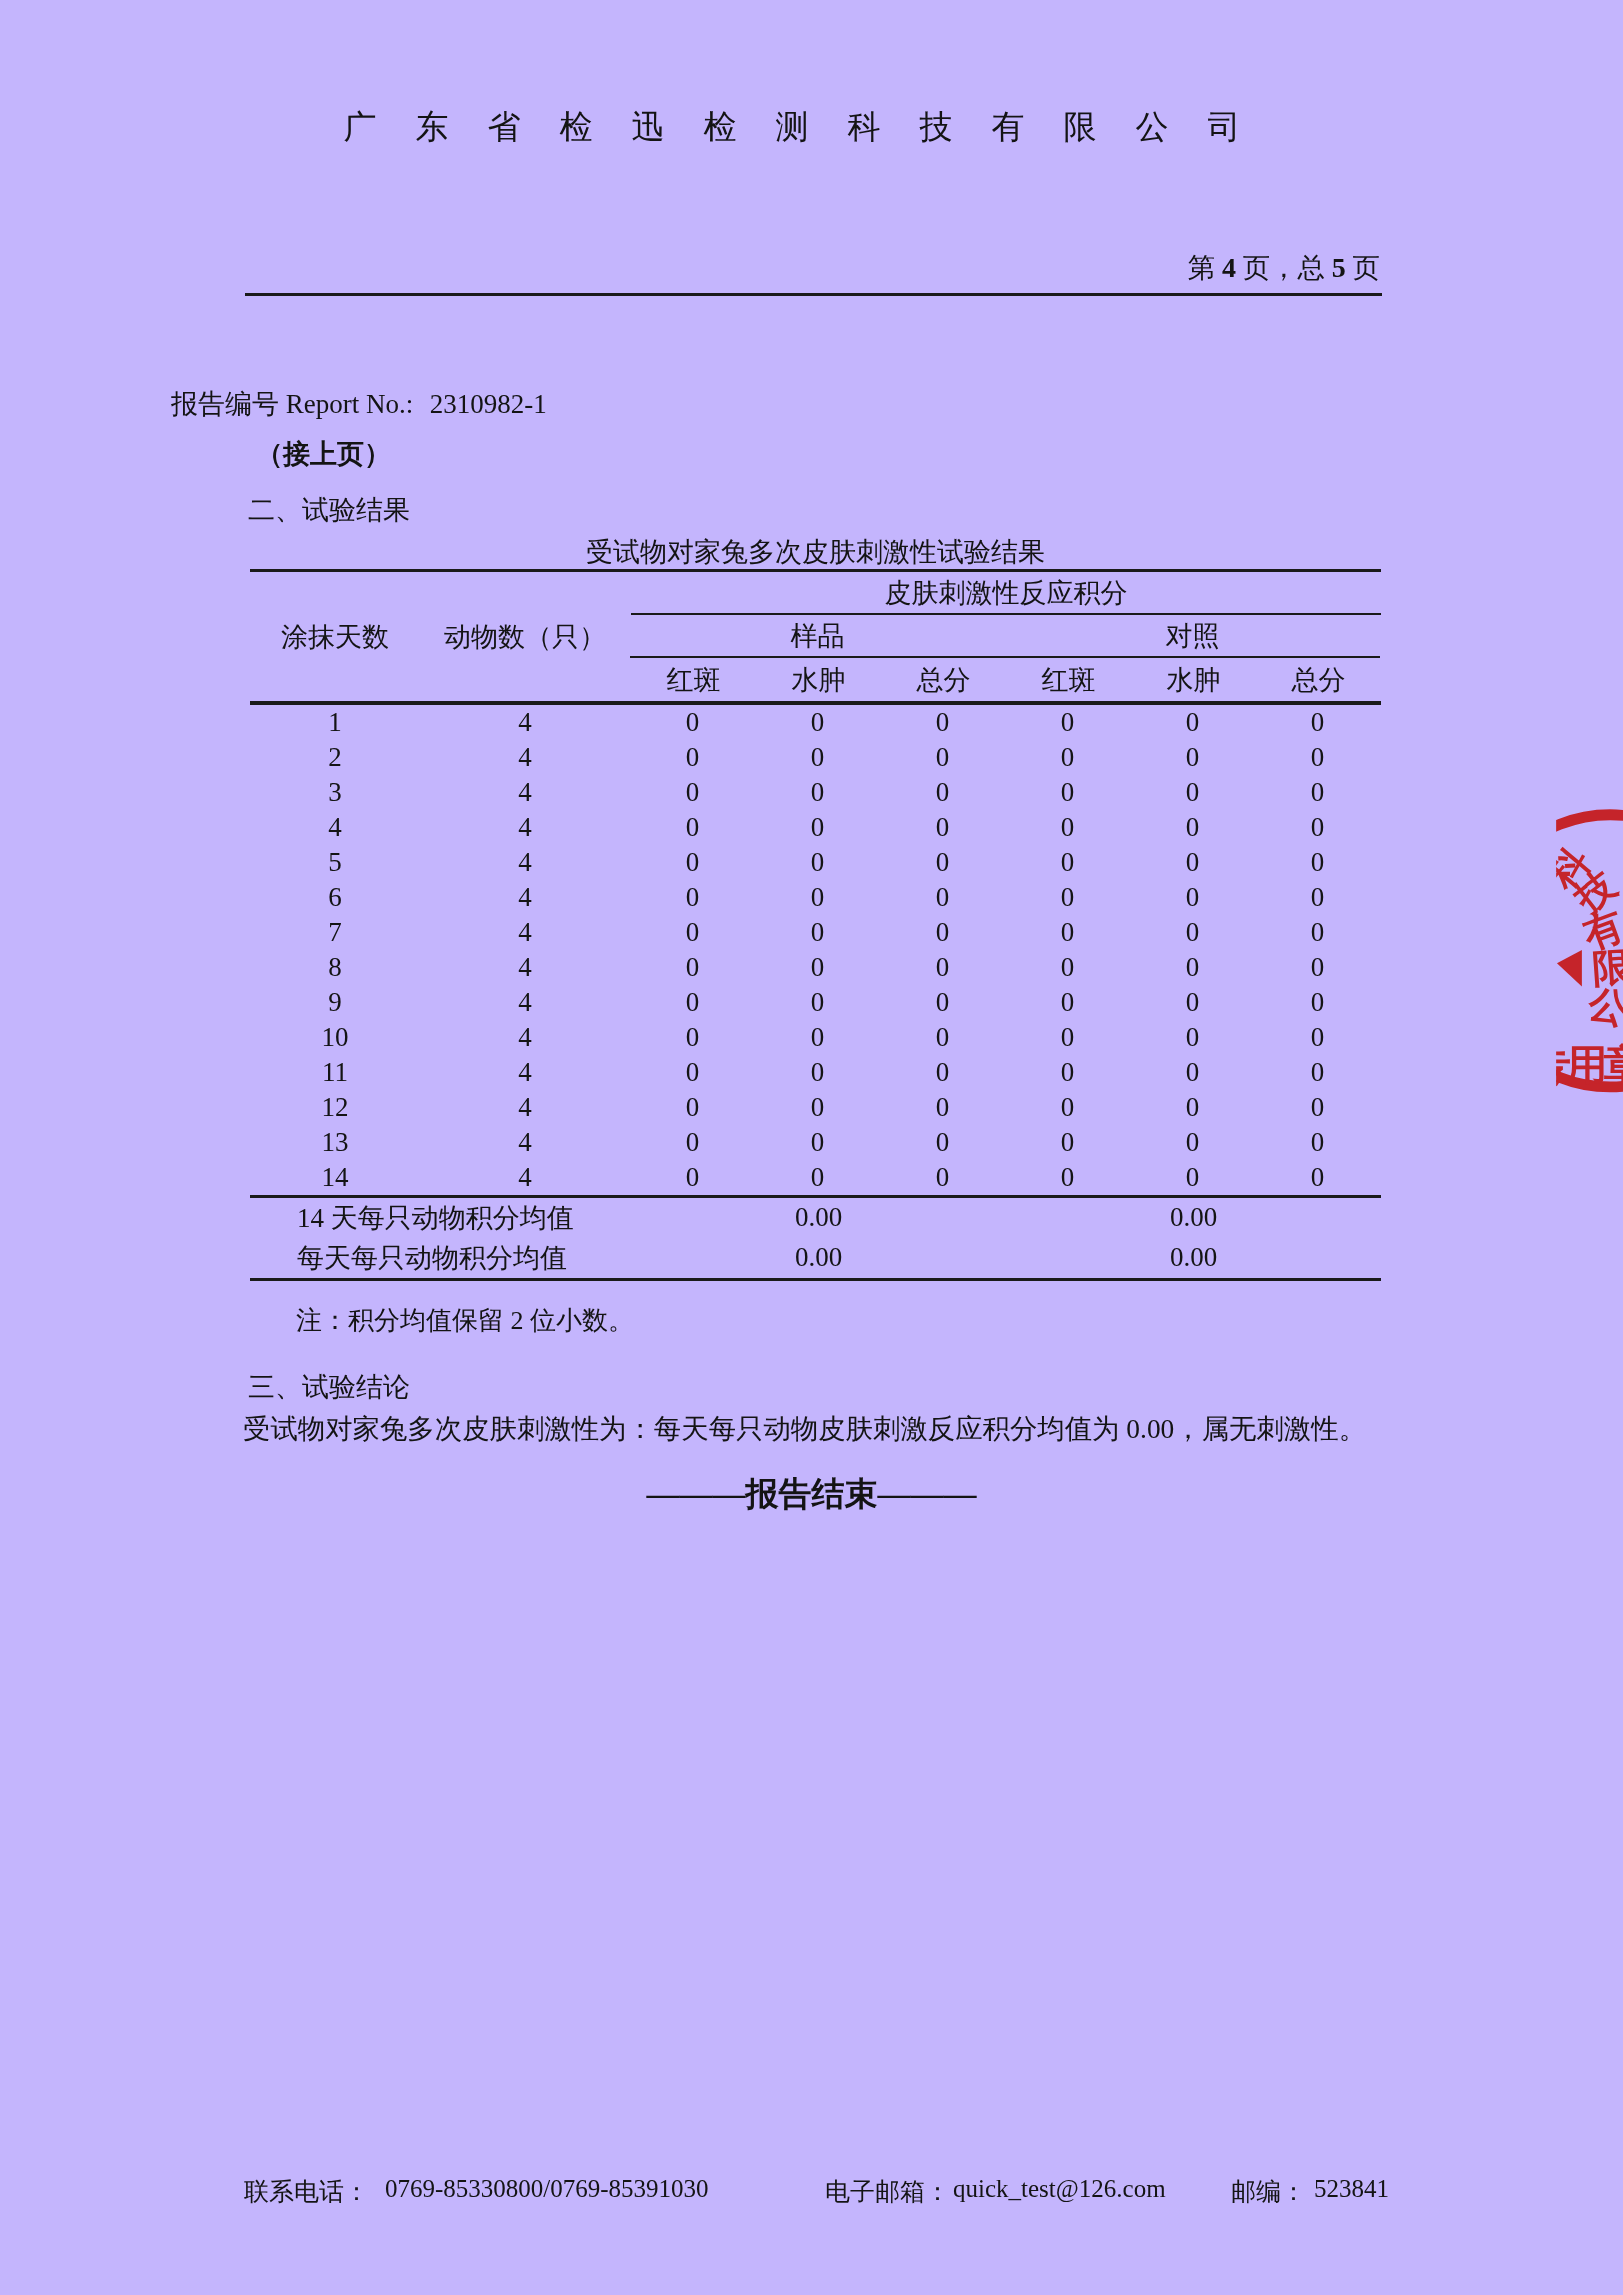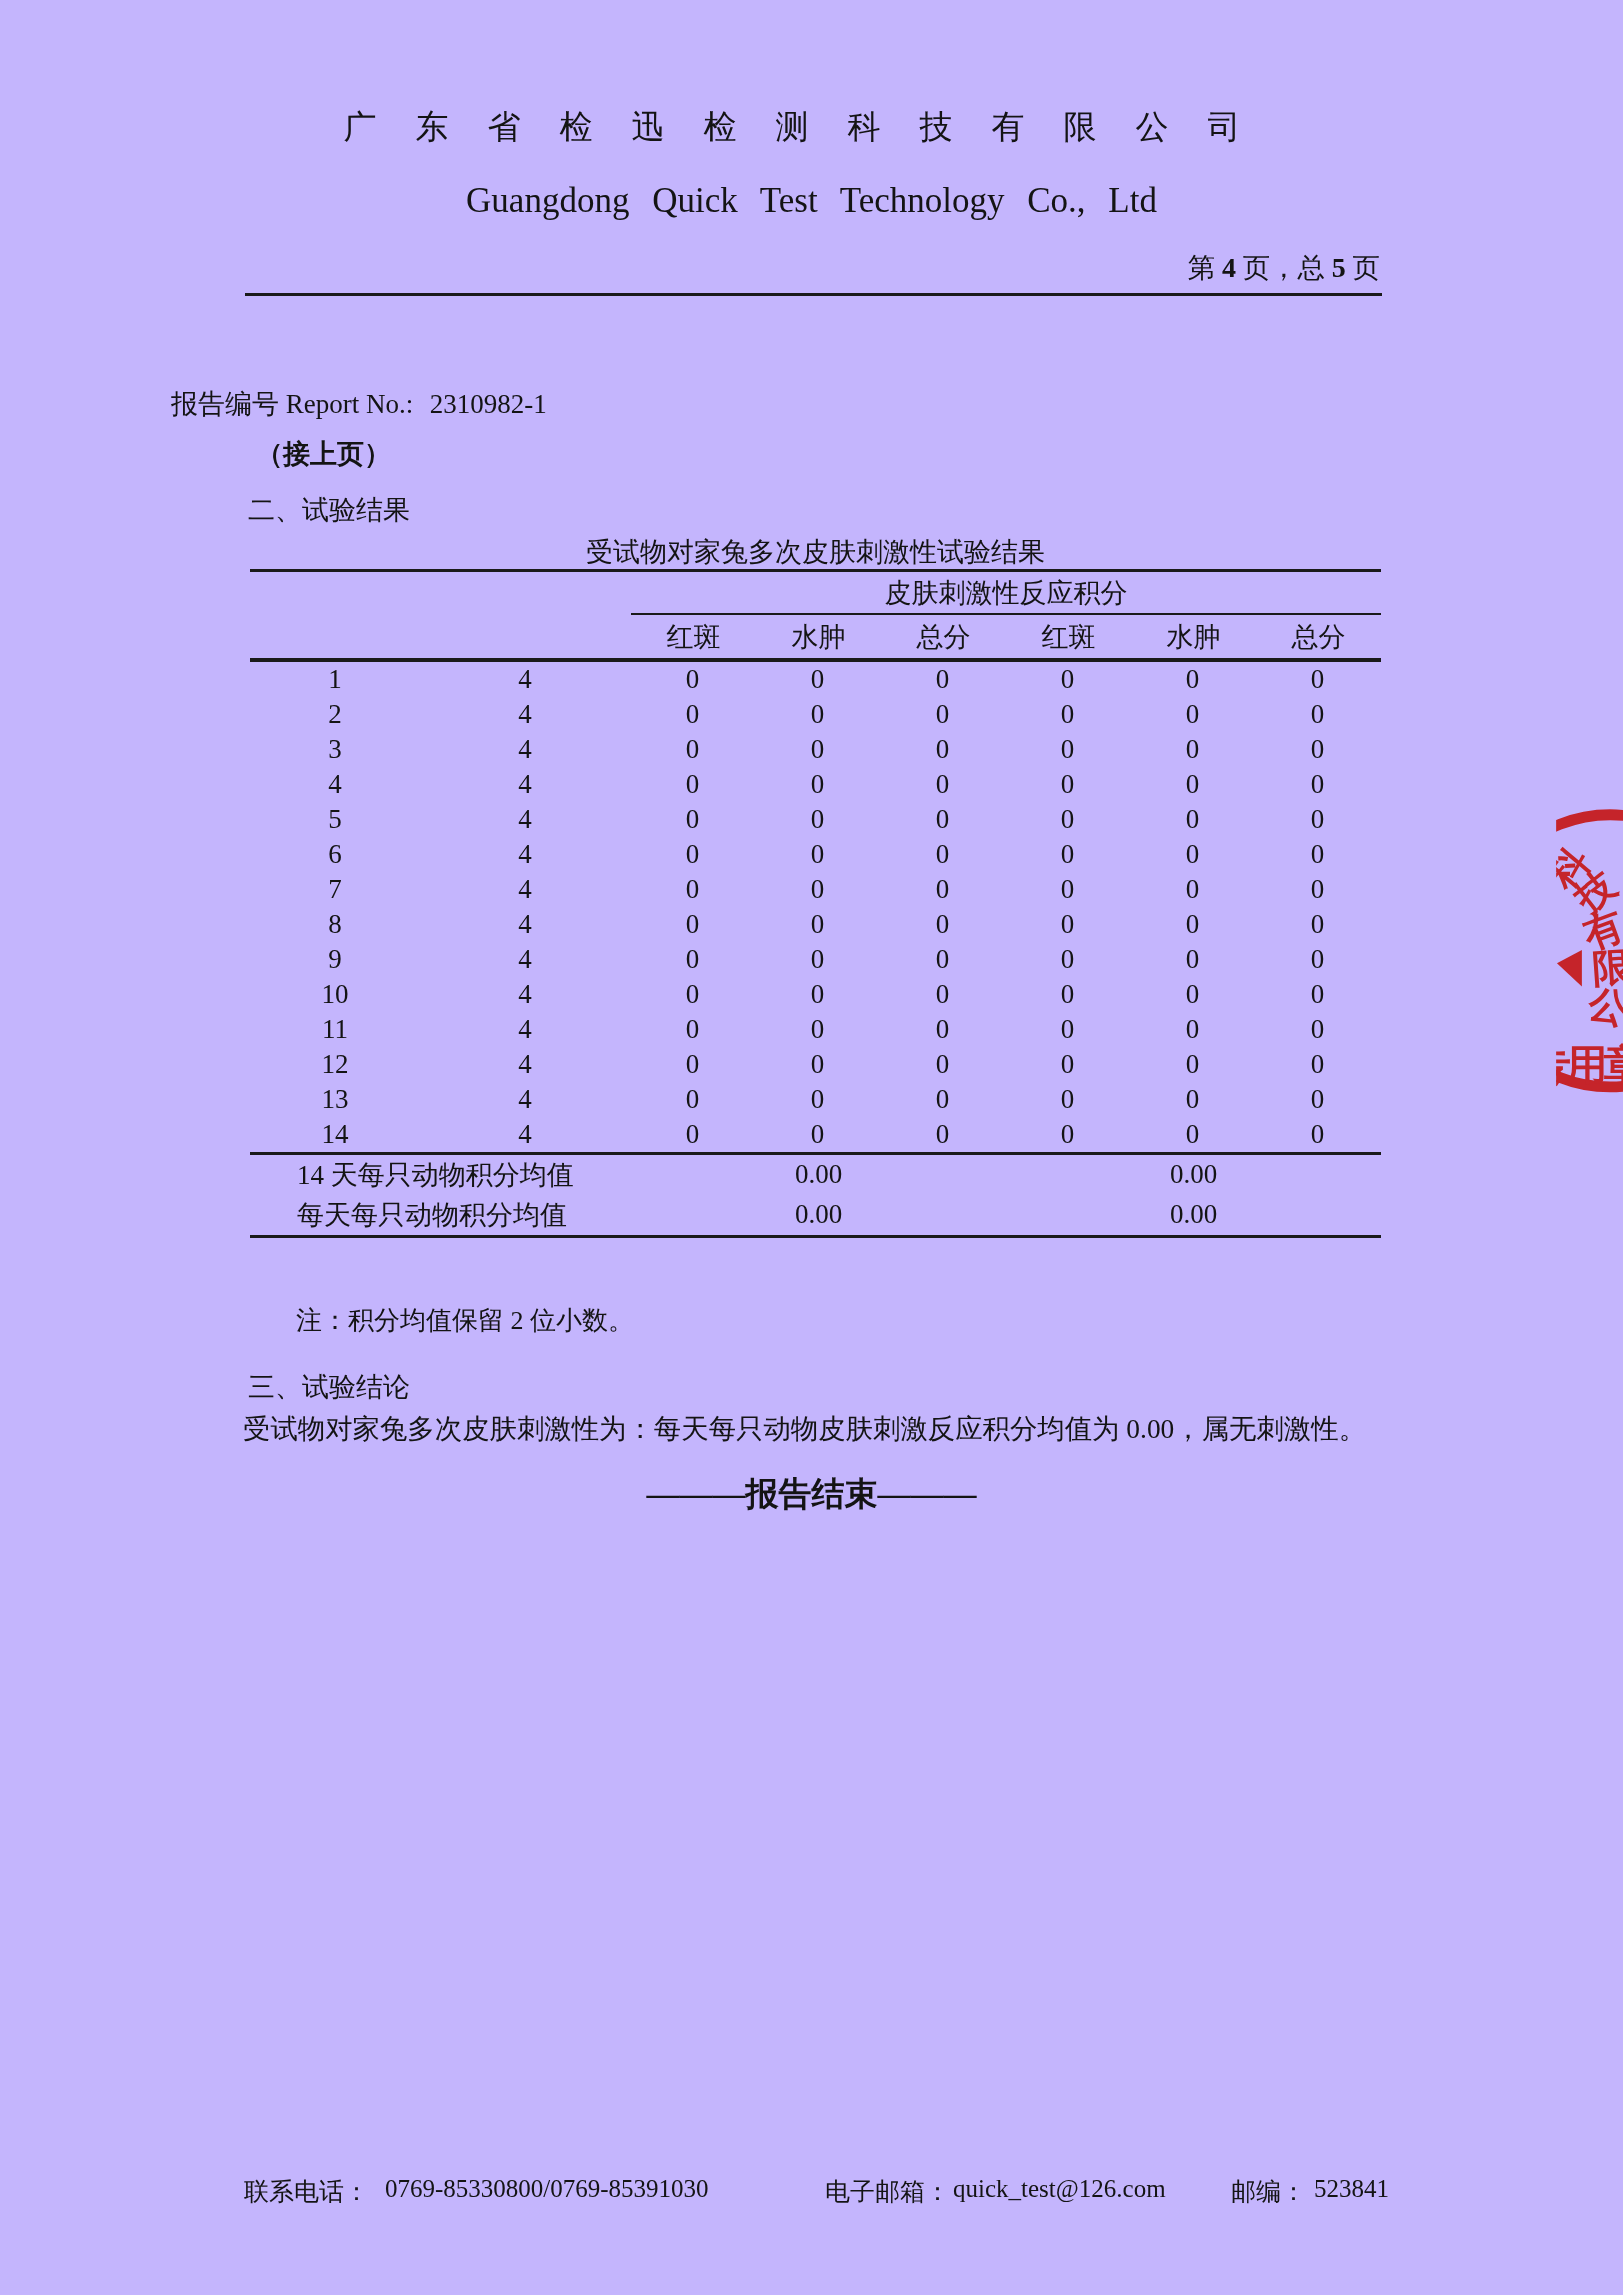--- a/index.html
+++ b/index.html
@@ -58,21 +58,20 @@
   .f-postal { left:1070px; }
 
   .stamp { top:797px; left:1547px; width:83px; height:316px; }
 </style>
 </head>
 <body>
 
 <div class="page">
 
   <div class="abs company-cn">广东省检迅检测科技有限公司</div>
-  <div class="abs company-en">Guangdong Quick Test Technology Co., Ltd</div>
 
   <div class="abs page-num"><span>第 </span><b>4</b><span> 页，总 </span><b>5</b><span> 页</span></div>
 
   <div class="abs header-rule"></div>
 
 
   <div class="abs report-no"><span>报告编号 Report No.:</span><span class="val">2310982-1</span></div>
 
   <div class="abs continued">（接上页）</div>
 
@@ -81,20 +80,28 @@
   <div class="abs tbl-caption">受试物对家兔多次皮肤刺激性试验结果</div>
 
   <div class="abs exp-table">
     <div class="thick"></div>
 
     <div class="frow rowA">
       <div class="spacer458"></div>
       <div class="rgroup bline">皮肤刺激性反应积分</div>
     </div>
 
+    <div class="frow rowB">
+      <div class="c1">涂抹天数</div>
+      <div class="c2">动物数（只）</div>
+      <div class="rgroup bline">
+        <div class="g451">样品</div>
+        <div class="g451">对照</div>
+      </div>
+    </div>
 
     <div class="frow rowC">
       <div class="spacer458"></div>
       <div class="c3">红斑</div>
       <div class="c3">水肿</div>
       <div class="c3">总分</div>
       <div class="c3">红斑</div>
       <div class="c3">水肿</div>
       <div class="c3">总分</div>
     </div>

